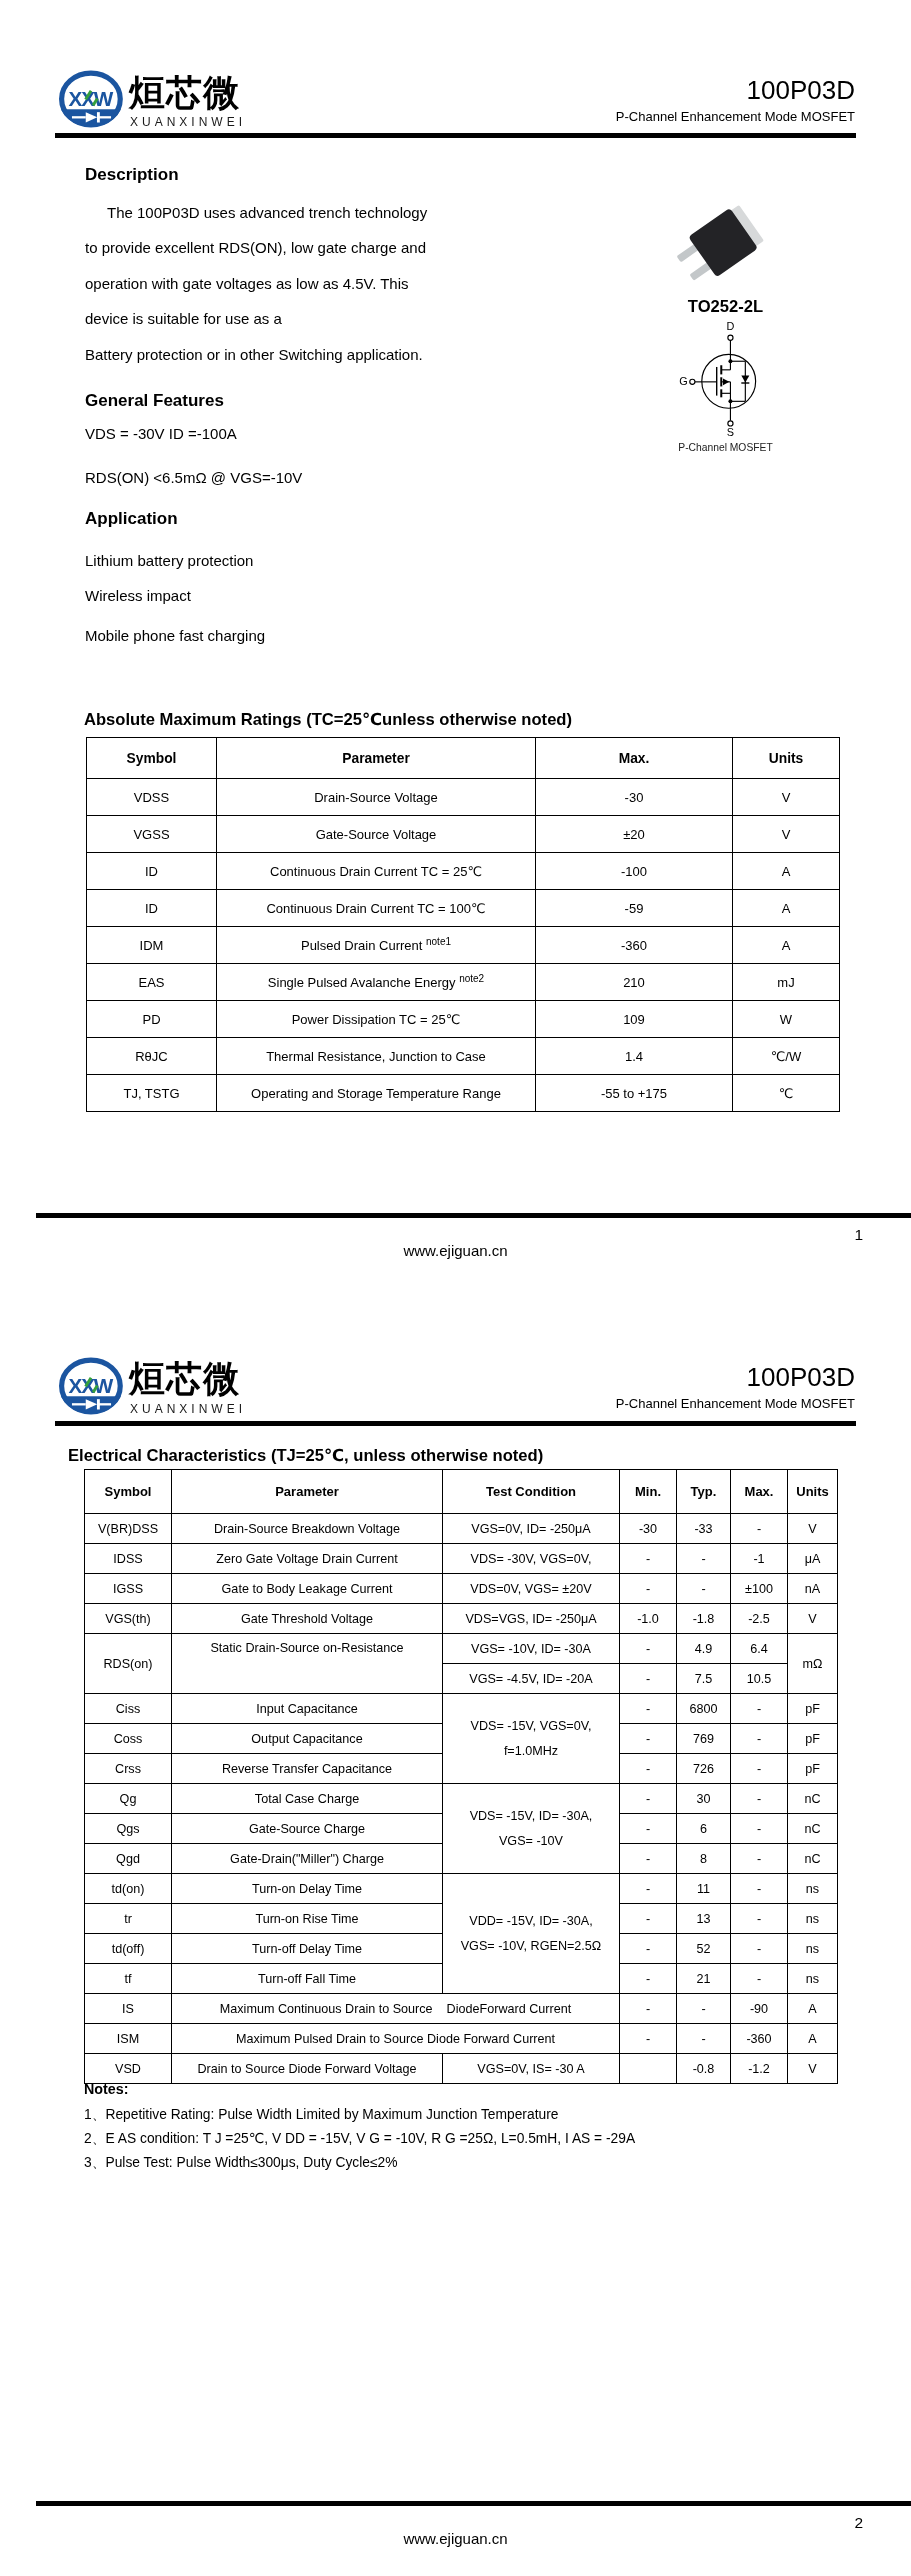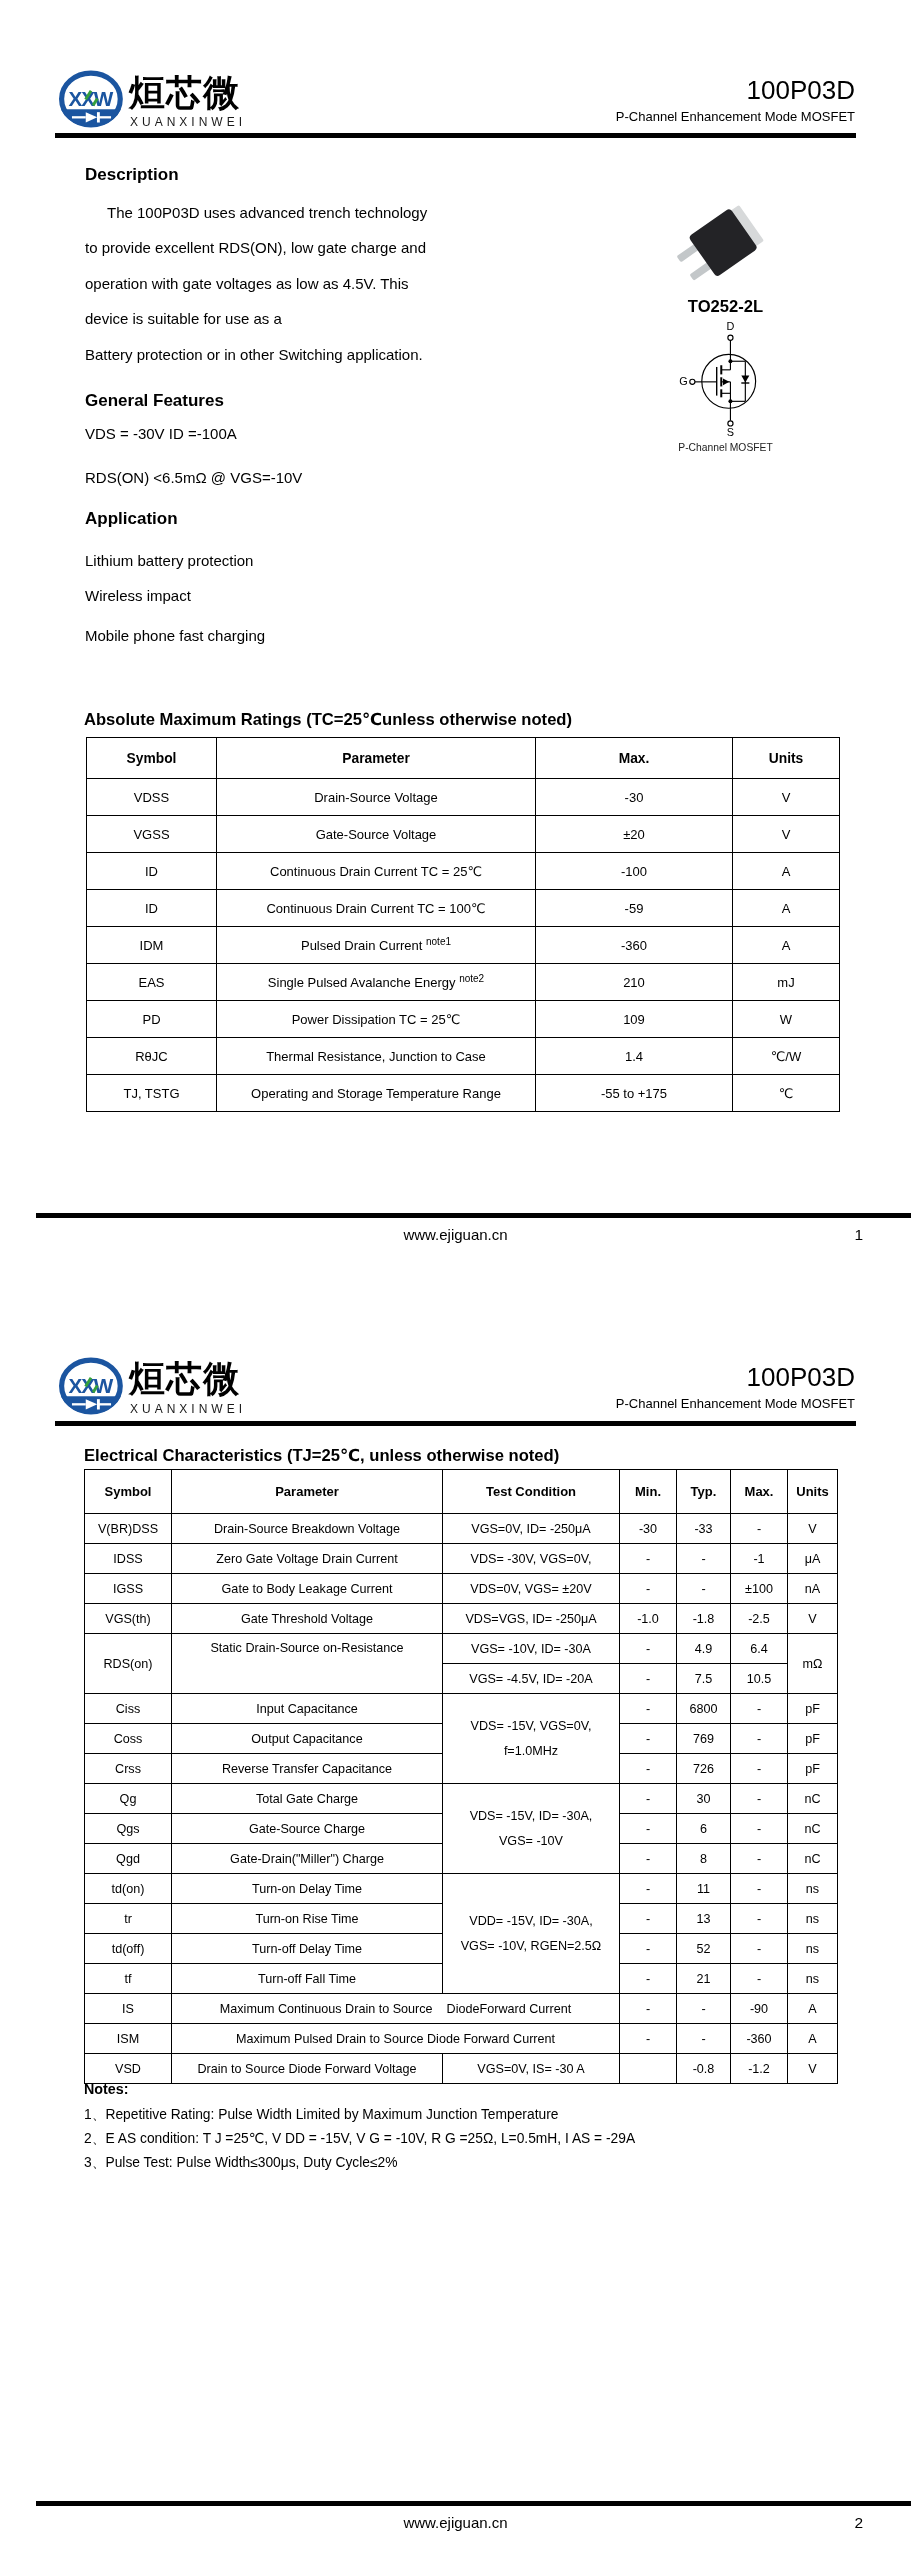--- a/index.html
+++ b/index.html
@@ -22,21 +22,21 @@
   .t1 th{font-size:13.8px;}
   .t1 tr{height:37px;}
   .t1 tr.hdr{height:41px;}
   .t2{width:752px;font-size:12.6px;}
   .t2 th{font-size:13px;}
   .t2 tr{height:30px;}
   .t2 tr.hdr{height:44px;}
   sup.nt{font-size:10px;vertical-align:super;line-height:0;}
   .pw{white-space:pre-wrap;}
   .cond2gap{margin-top:11px;}
-  .foot-url{font-size:15px;text-align:center;width:911px;}
+  .foot-url{font-size:15px;text-align:center;width:911px;margin-top:16px;}
   .foot-pg{font-size:15.5px;text-align:right;width:60px;}
   .notes-h{font-size:14.3px;font-weight:bold;}
   .note-line{font-size:13.8px;}
   .cap{font-size:10.3px;text-align:center;color:#222;}
   .to252{font-size:16.6px;font-weight:bold;text-align:center;}
 </style>
 </head>
 <body>
 
 <div class="sheet">
@@ -222,21 +222,21 @@
         <line x1="72" y1="75" x2="72" y2="93" stroke="#fff" stroke-width="5"></line>
         <line x1="72" y1="84" x2="94" y2="84" stroke="#fff" stroke-width="4"></line>
       </g>
     </svg>
     <div class="abs brand-cn" style="left:129px;top:73px;">烜芯微</div>
     <div class="abs brand-en" style="left:130px;top:114px;">XUANXINWEI</div>
     <div class="abs pn" style="left:459px;top:76px;width:396px;">100P03D</div>
     <div class="abs sub" style="left:459px;top:108px;width:396px;">P-Channel Enhancement Mode MOSFET</div>
     <div class="abs rule" style="left:55px;top:133px;width:801px;"></div>
 
-    <div class="abs tbl-h" style="left:84px;top:158px;">Electrical Characteristics (TJ=25℃, unless otherwise noted)</div>
+    <div class="abs tbl-h" style="left:68px;top:158px;">Electrical Characteristics (TJ=25℃, unless otherwise noted)</div>
     <table class="abs dt t2" style="left:84px;top:181px;">
       <colgroup>
           <col style="width:87px">
           <col style="width:271px">
           <col style="width:177px">
           <col style="width:57px">
           <col style="width:54px">
           <col style="width:57px">
           <col style="width:50px">
         </colgroup>
@@ -324,21 +324,21 @@
       <tr>
         <td>Crss</td>
         <td>Reverse Transfer Capacitance</td>
         <td>-</td>
         <td>726</td>
         <td>-</td>
         <td>pF</td>
       </tr>
       <tr>
         <td>Qg</td>
-        <td>Total Gate Charge</td>
+        <td>Total Case Charge</td>
         <td rowspan="3">
           <div>VDS= -15V, ID= -30A,</div>
           <div class="cond2gap">VGS= -10V</div>
         </td>
         <td>-</td>
         <td>30</td>
         <td>-</td>
         <td>nC</td>
       </tr>
       <tr>

